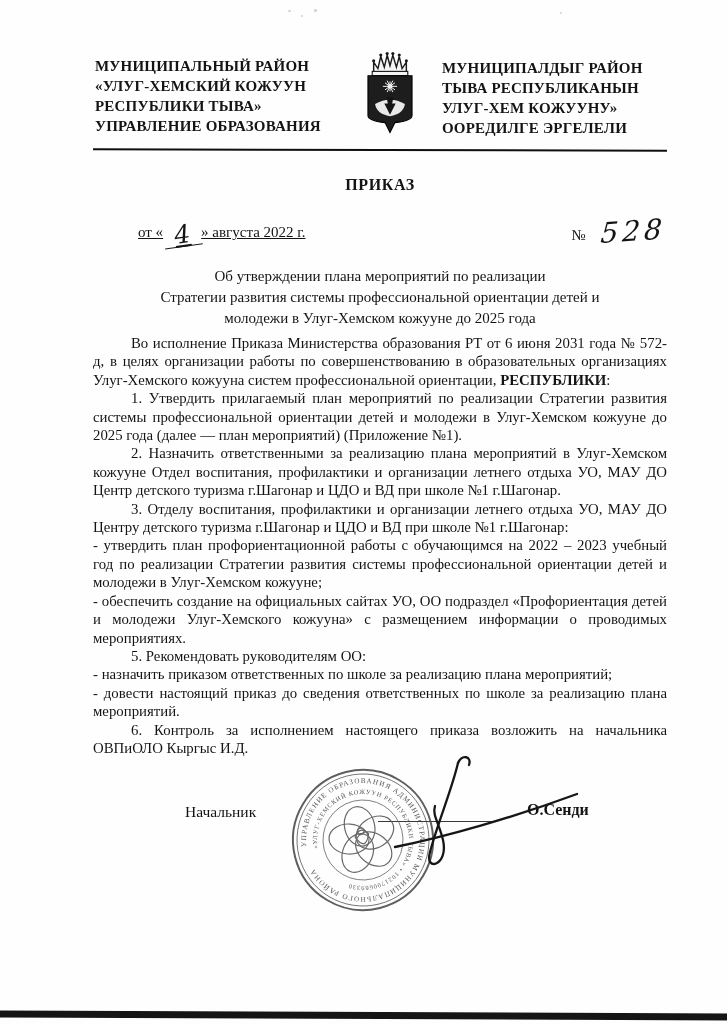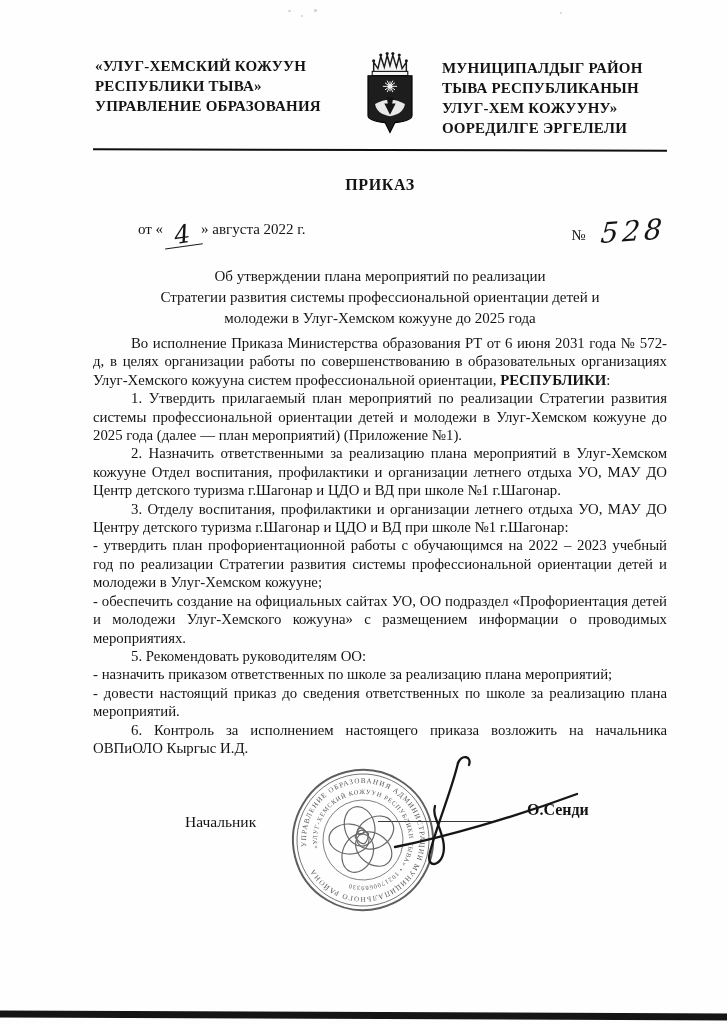--- a/index.html
+++ b/index.html
@@ -15,58 +15,59 @@
   .emblem{position:absolute;left:358px;top:50px;width:64px;height:92px;}
   .hdr-rule{position:absolute;left:93px;top:149px;width:574px;height:0;
             border-top:2.5px solid #0f0f0f;transform:rotate(.15deg);}
 
   
   .title{position:absolute;left:93px;top:176px;width:574px;text-align:center;
          font-size:16px;font-weight:700;letter-spacing:.6px;}
   .date-row{position:absolute;left:93px;top:208px;width:574px;height:36px;
             display:flex;justify-content:space-between;align-items:flex-end;
             font-size:15px;}
-  .date-left{padding-left:45px;display:flex;align-items:flex-start;}
+  .date-left{padding-left:45px;display:flex;align-items:center;text-decoration:underline;}
   .hw-day{display:inline-block;width:38px;text-align:center;
           border-bottom:1.6px solid #1b1b1b;
           font-family:"DejaVu Serif",serif;font-style:italic;font-size:25px;
           line-height:22px;transform:rotate(-8deg) translateY(3px);}
   .num-right{display:flex;align-items:flex-end;gap:14px;padding-right:2px;}
   .hw-num{font-family:"DejaVu Serif",serif;font-style:italic;font-size:28px;
           letter-spacing:4px;line-height:20px;transform:rotate(-4deg) skewX(-8deg);
           transform-origin:left bottom;}
 
   
   .subject{position:absolute;left:93px;top:266px;width:574px;text-align:center;
            font-weight:400;font-size:15px;line-height:21px;}
   .doc-body{position:absolute;left:93px;top:334px;width:574px;
             font-size:14.8px;line-height:18.4px;text-align:justify;}
   .doc-body p{margin:0;}
   .doc-body p.ind{text-indent:38px;}
 
   
-  .sig-position{position:absolute;left:185px;top:803px;font-size:15.5px;margin-top:10px;}
+  .sig-position{position:absolute;left:185px;top:803px;font-size:15.5px;}
   .sig-name{position:absolute;left:527px;top:801px;font-size:16px;font-weight:600;}
   .sig-line{position:absolute;left:378px;top:821px;width:116px;height:0;
             border-top:1.5px solid #3a3a3a;}
   .stamp{position:absolute;left:288px;top:765px;width:150px;height:150px;
          transform:rotate(-14deg);opacity:.88;}
   .signature-svg{position:absolute;left:375px;top:753px;width:210px;height:122px;}
 
   
   .scan-band{position:absolute;left:-4px;top:1012px;width:736px;height:7px;
              background:#151515;transform:rotate(.22deg);}
   .speck{position:absolute;background:#9a9a9a;border-radius:50%;opacity:.45;}
 </style>
 </head>
 <body>
 
 <div class="page">
 
   <div class="hdr-left">
+    <div>МУНИЦИПАЛЬНЫЙ РАЙОН</div>
     <div>«УЛУГ-ХЕМСКИЙ КОЖУУН</div>
     <div>РЕСПУБЛИКИ ТЫВА»</div>
     <div>УПРАВЛЕНИЕ ОБРАЗОВАНИЯ</div>
   </div>
 
   <div class="emblem">
     <svg viewBox="0 0 90 132" width="64" height="94">
 
       <path d="M22,32 L22,17 L28,26 L32,9 L37,24 L41,7 L45,22 L49,7 L54,24 L58,9 L62,26 L68,17 L68,32 Z" fill="#f4f4f4" stroke="#1a1a1a" stroke-width="2"></path>
       <circle cx="22" cy="15" r="2.2" fill="#1a1a1a"></circle>

